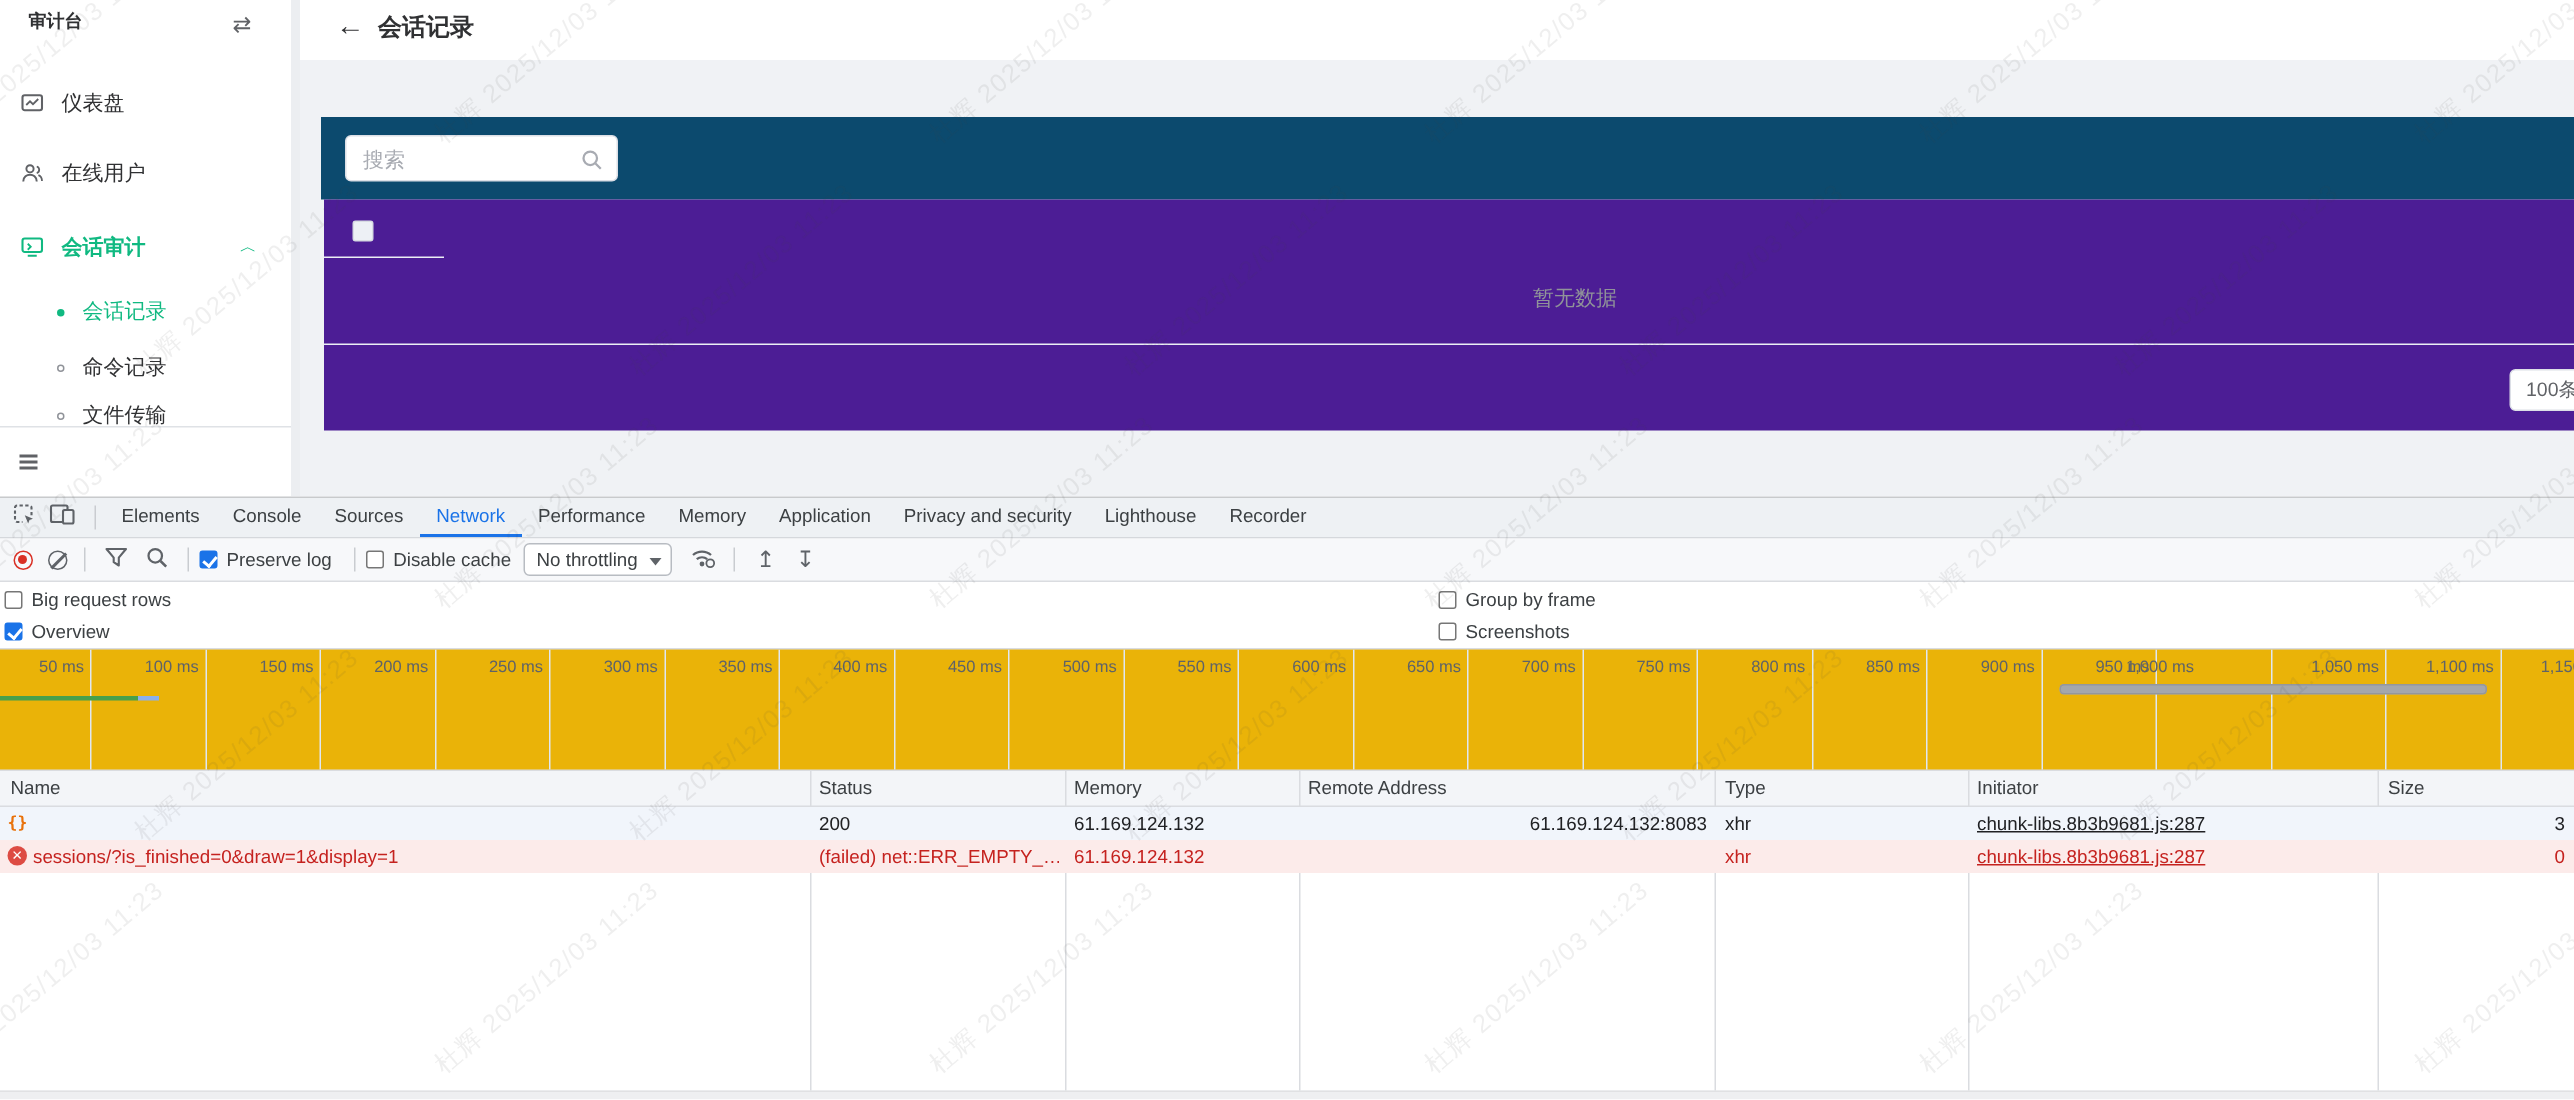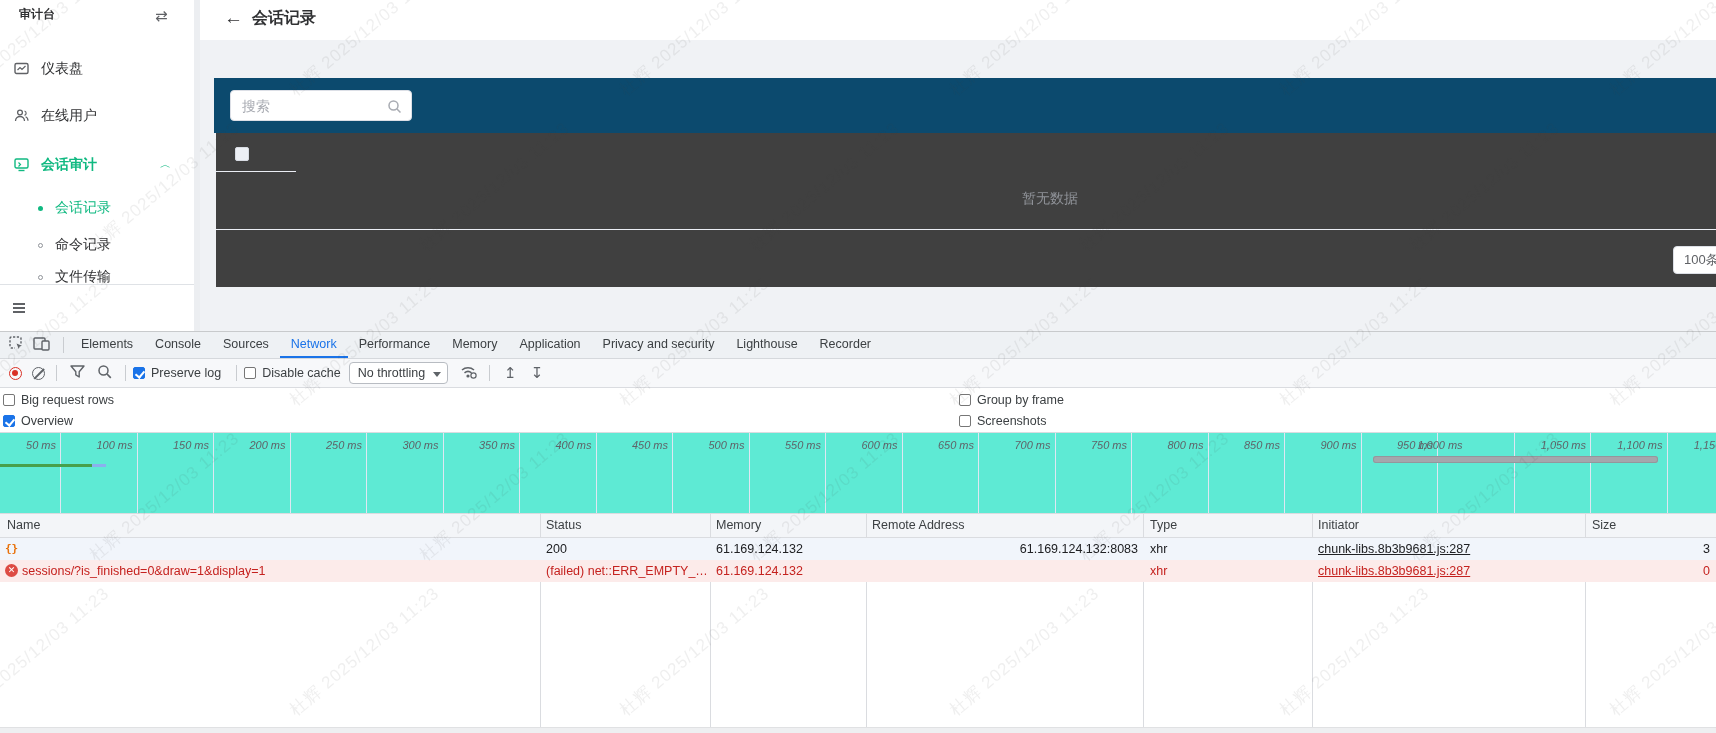--- a/index.html
+++ b/index.html
@@ -45,21 +45,21 @@
   #filter-row { position:absolute; left:14px; top:78px; width:1516px; height:55px; background:#0c4a6e; }
   #search-box { position:absolute; left:16px; top:12px; width:182px; height:31px; background:#fff; border:1px solid #dcdfe6; border-radius:4px; }
   #search-box .ph { position:absolute; left:11px; top:7px; font-size:14px; color:#a8abb2; }
   #search-box svg { position:absolute; right:9px; top:8px; }
   #date-box { position:absolute; left:206px; top:12px; width:382px; height:31px; background:#f5f7fa; border:1px solid #dcdfe6; border-radius:4px; font-size:14px; color:#606266; }
   #date-box .clock { position:absolute; left:12px; top:8px; }
   #date-box .d1 { position:absolute; left:44px; top:7px; }
   #date-box .sep { position:absolute; left:188px; top:7px; color:#303133; }
   #date-box .d2 { position:absolute; left:212px; top:7px; }
 
-  #card { position:absolute; left:16px; top:133px; width:1500px; height:154px; background:#404040; }
+  #card { position:absolute; left:16px; top:133px; width:1500px; height:154px; background:#4c1d95; }
   #card-checkbox { position:absolute; left:19px; top:14px; width:14px; height:14px; border:1px solid #d8dce3; border-radius:2px; background:#edf0f5; }
   #card-header-line { position:absolute; left:0px; top:38px; width:80px; height:1px; background:#ebeef5; }
   #empty-text { position:absolute; left:784px; top:57px; width:100px; text-align:center; font-size:14px; color:#909399; }
   #card-divider { position:absolute; left:0; top:96px; width:1500px; height:1px; background:#ebeef5; }
   #page-size-select { position:absolute; left:1457px; top:113px; width:70px; height:28px; border:1px solid #dcdfe6; border-radius:4px; background:#fff; font-size:13px; color:#606266; line-height:26px; padding-left:10px; overflow:hidden; white-space:nowrap; }
 
   
   #devtools { position:absolute; left:0; top:331px; width:1716px; height:402px; background:#fff; border-top:1px solid #c8cacc; overflow:hidden; }
   #dt-tabbar { position:absolute; left:0; top:0; width:1716px; height:27px; background:#eef1f4; border-bottom:1px solid #d5d8dc; display:flex; align-items:stretch; }
   .dt-lefticons { display:flex; align-items:center; padding-left:8px; }
@@ -78,21 +78,21 @@
   .cb.checked { background:#1a73e8; border-color:#1a73e8; }
   .cb.checked::after { content:""; position:absolute; left:3px; top:0.5px; width:4px; height:7px; border:solid #fff; border-width:0 2px 2px 0; transform:rotate(40deg); }
   .tb-label { margin:0 8px 0 6px; cursor:default; }
   #throttle-select { border:1px solid #b8bcc2; border-radius:4px; background:#fff; height:22px; line-height:20px; padding:0 22px 0 8px; position:relative; margin-right:8px; cursor:pointer; }
   #throttle-select .caret { position:absolute; right:6px; top:9px; width:0; height:0; border-left:4px solid transparent; border-right:4px solid transparent; border-top:5px solid #5f6368; }
   .updown { font-size:15px; color:#5f6368; margin:0 7px; cursor:pointer; }
 
   #dt-options { position:absolute; left:0; top:57px; width:1716px; height:42px; background:#fff; font-size:12.5px; color:#3c4043; }
   .opt { position:absolute; display:flex; align-items:center; gap:6px; }
 
-  #ruler { position:absolute; left:0; top:100px; width:1716px; height:82px; background:#5eead4; border-top:1px solid #dadce0; border-bottom:1px solid #dadce0; overflow:hidden;font-style:italic; }
+  #ruler { position:absolute; left:0; top:100px; width:1716px; height:82px; background:#eab308; border-top:1px solid #dadce0; border-bottom:1px solid #dadce0; overflow:hidden; }
   .tickline { position:absolute; top:0; width:1px; height:82px; background:#dfe7f2; }
   .ticklabel { position:absolute; top:6px; height:14px; font-size:11px; color:#5f6368; text-align:right; width:76px; }
   #ov-green { position:absolute; left:0; top:31px; height:3px; background:#47a04b; }
   #ov-blue { position:absolute; top:31px; height:3px; background:#8ab0ee; }
   #ov-scroll { position:absolute; top:23px; height:7px; background:#a4a7ac; border-radius:3px; box-shadow:inset 0 0 0 1px #94979c; }
 
   #net-table { position:absolute; left:0; top:182px; width:1716px; height:220px; }
   #net-header { position:absolute; left:0; top:0; width:1716px; height:24px; background:#f3f5f8; border-bottom:1px solid #dadce0; font-size:12.5px; color:#3c4043; }
   .colsep { position:absolute; top:0; width:1px; height:214px; background:#dadce0; }
   .hcell { position:absolute; top:4px; white-space:nowrap; }

